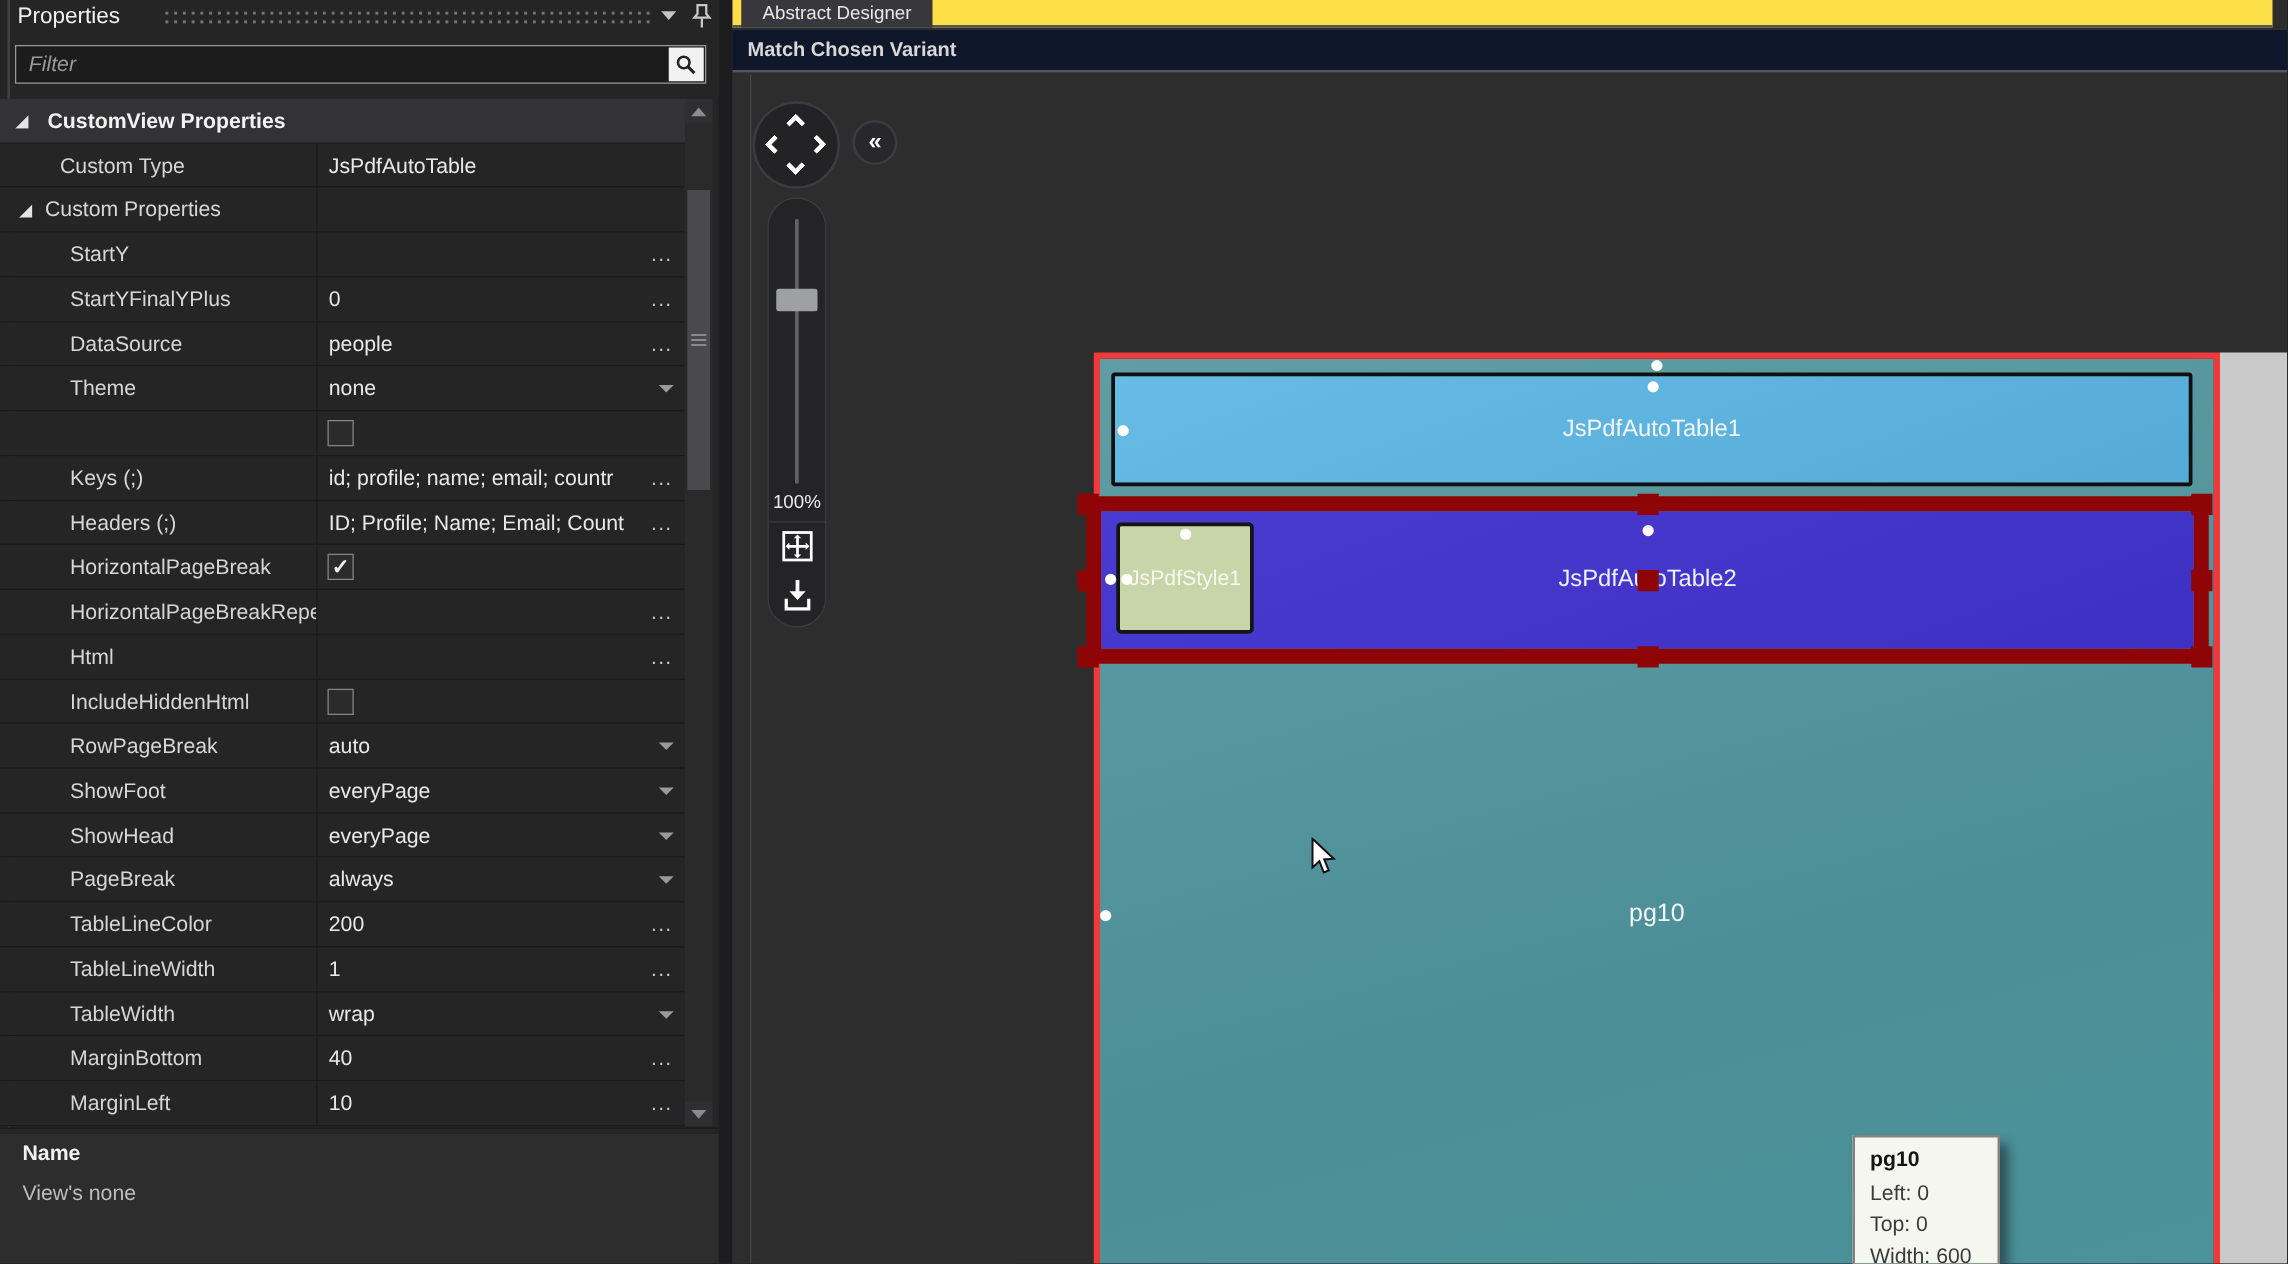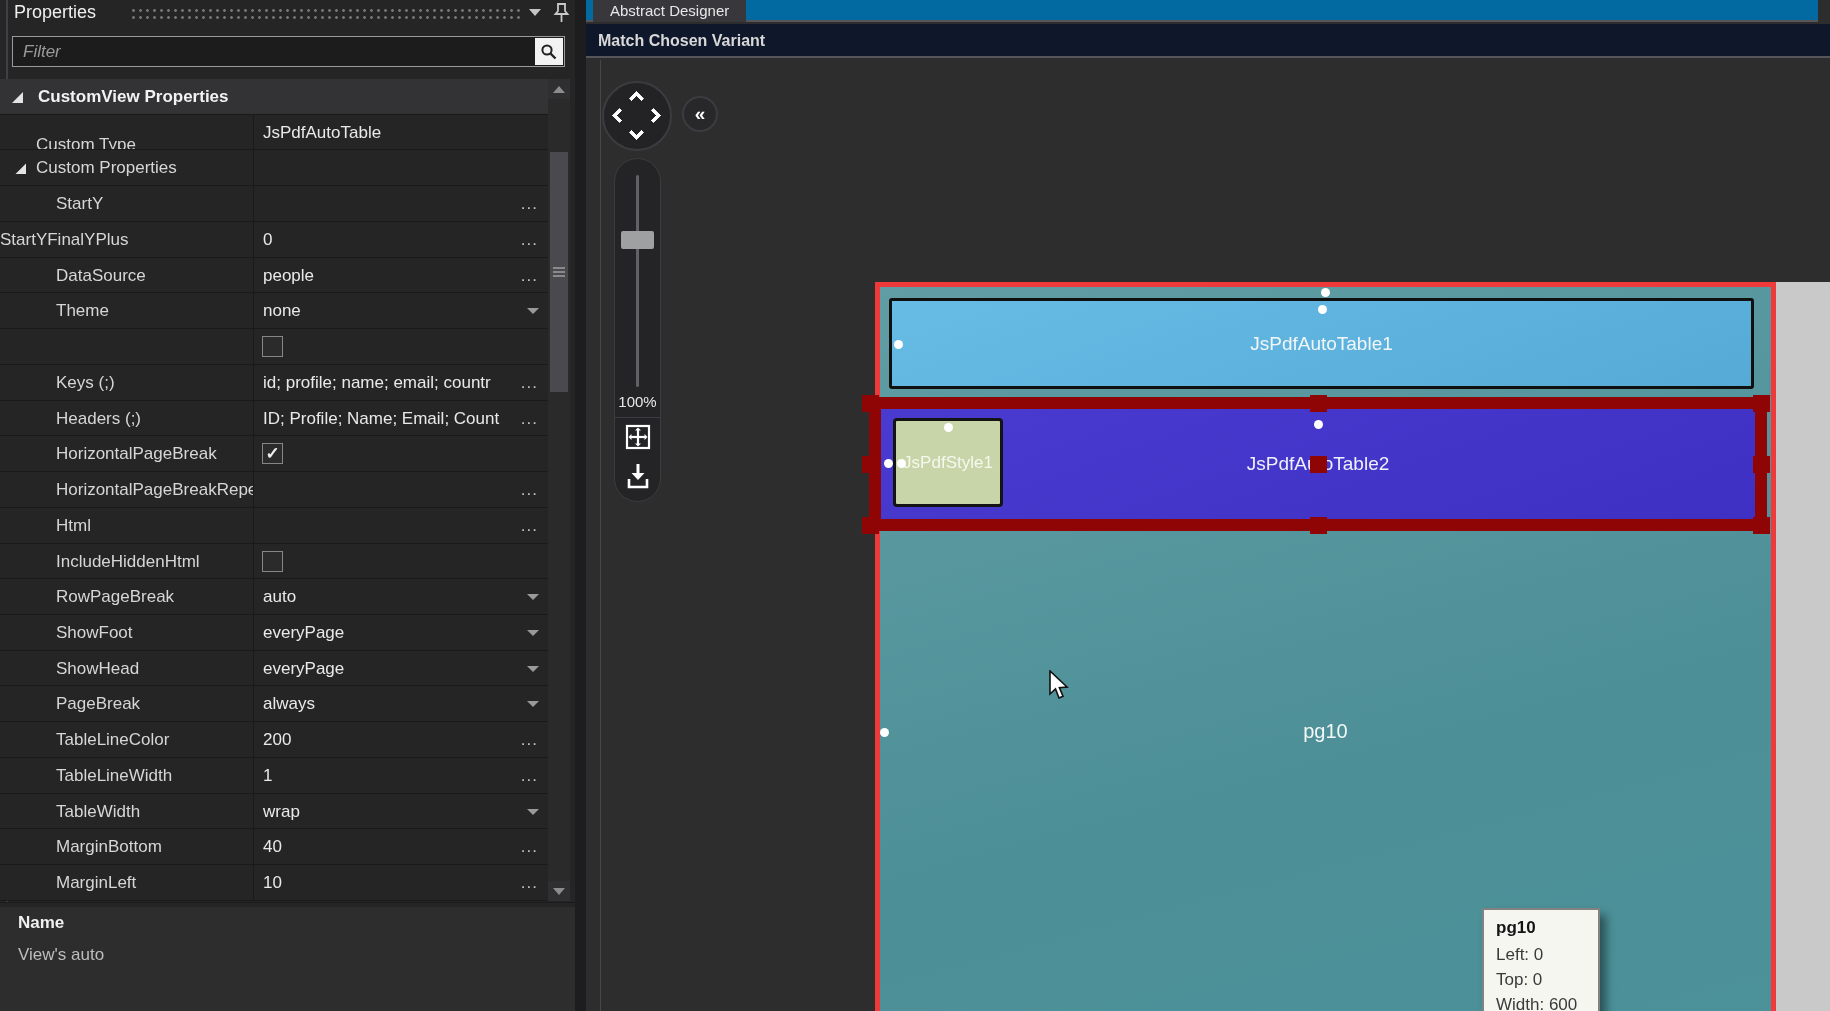--- a/index.html
+++ b/index.html
@@ -45,21 +45,21 @@
 
   #desc{position:absolute;left:0;top:902px;right:0;bottom:0;border-top:1px solid #1a1a1b;background:#252526;}
   #desc-title{margin:10px 0 0 18px;font-size:17px;font-weight:bold;color:#f0f0f0;}
   #desc-text{margin:12px 0 0 18px;font-size:17px;color:#bdbdbd;}
 
   
   #splitter{position:absolute;left:575px;top:0;width:11px;height:1011px;background:#1d1d1f;}
 
   
   #right{position:absolute;left:586px;top:0;width:1244px;height:1011px;background:#2d2d2d;}
-  #tabbar{position:absolute;left:0;top:0;right:12px;height:22px;background:#0369a1;border-bottom:2px solid #55555a;}
+  #tabbar{position:absolute;left:0;top:0;right:12px;height:22px;background:#fde047;border-bottom:2px solid #55555a;}
   #tab-abstract{position:absolute;left:7px;top:0;height:22px;padding:0 17px;background:#37373c;color:#e8e8e8;font-size:15px;line-height:21px;}
   #toolbar{position:absolute;left:0;top:24px;right:0;height:34px;background:#0f172a;border-bottom:2px solid #55555a;font-weight:bold;}
   #toolbar-text{position:absolute;left:12px;top:0;font-size:16px;color:#d8d8d8;line-height:33px;}
 
   #designer{position:absolute;left:0;top:60px;right:0;bottom:0;background:#2d2d2d;overflow:hidden;}
   #designer .inner-line{position:absolute;left:14px;top:0;bottom:0;width:1px;background:#47474b;}
 
   
   #pan-circle{position:absolute;left:16px;top:21px;width:70px;height:70px;border-radius:50%;background:#232325;border:2px solid #3c3c40;}
   .chev{position:absolute;width:11px;height:11px;border-left:4px solid #fff;border-bottom:4px solid #fff;border-radius:1px;}
@@ -134,33 +134,33 @@
           <line x1="11.5" y1="11.5" x2="16.5" y2="16.5" stroke="#222" stroke-width="2.4"></line>
         </svg>
       </div>
     </div>
 
     <div id="prop-grid">
         <div class="prow section">
           <div class="pname" style="padding-left: 38px;"><span class="tri" style="left: 12px;"></span>CustomView Properties</div>
         </div>
         <div class="prow">
-          <div class="pname" style="padding-left: 36px; margin-top: 12px;">Custom Type</div>
+          <div class="pname" style="padding-left: 48px;">Custom Type</div>
           <div class="pval"><span class="v">JsPdfAutoTable</span></div>
         </div>
         <div class="prow">
           <div class="pname" style="padding-left: 36px;"><span class="tri" style="left: 15px;"></span>Custom Properties</div>
           <div class="pval"><span class="v"></span></div>
         </div>
         <div class="prow">
           <div class="pname" style="padding-left: 56px;">StartY</div>
           <div class="pval"><span class="v"></span><span class="dots3">...</span></div>
         </div>
         <div class="prow">
-          <div class="pname" style="">StartYFinalYPlus</div>
+          <div class="pname" style="padding-left: 56px;">StartYFinalYPlus</div>
           <div class="pval"><span class="v">0</span><span class="dots3">...</span></div>
         </div>
         <div class="prow">
           <div class="pname" style="padding-left: 56px;">DataSource</div>
           <div class="pval"><span class="v">people</span><span class="dots3">...</span></div>
         </div>
         <div class="prow">
           <div class="pname" style="padding-left: 56px;">Theme</div>
           <div class="pval"><span class="v">none</span><span class="dd"></span></div>
         </div>
@@ -243,21 +243,21 @@
       <div id="scroll-thumb">
           <div id="scroll-grip"></div>
         </div>
       <div class="sarrow" style="bottom:0;">
           <div class="tri-dn"></div>
         </div>
     </div>
 
     <div id="desc">
       <div id="desc-title">Name</div>
-      <div id="desc-text">View's auto</div>
+      <div id="desc-text">View's none</div>
     </div>
   </div>
 
   <div id="splitter"></div>
 
   <div id="right">
     <div id="tabbar">
       <div id="tab-abstract">Abstract Designer</div>
     </div>
     <div id="toolbar">

